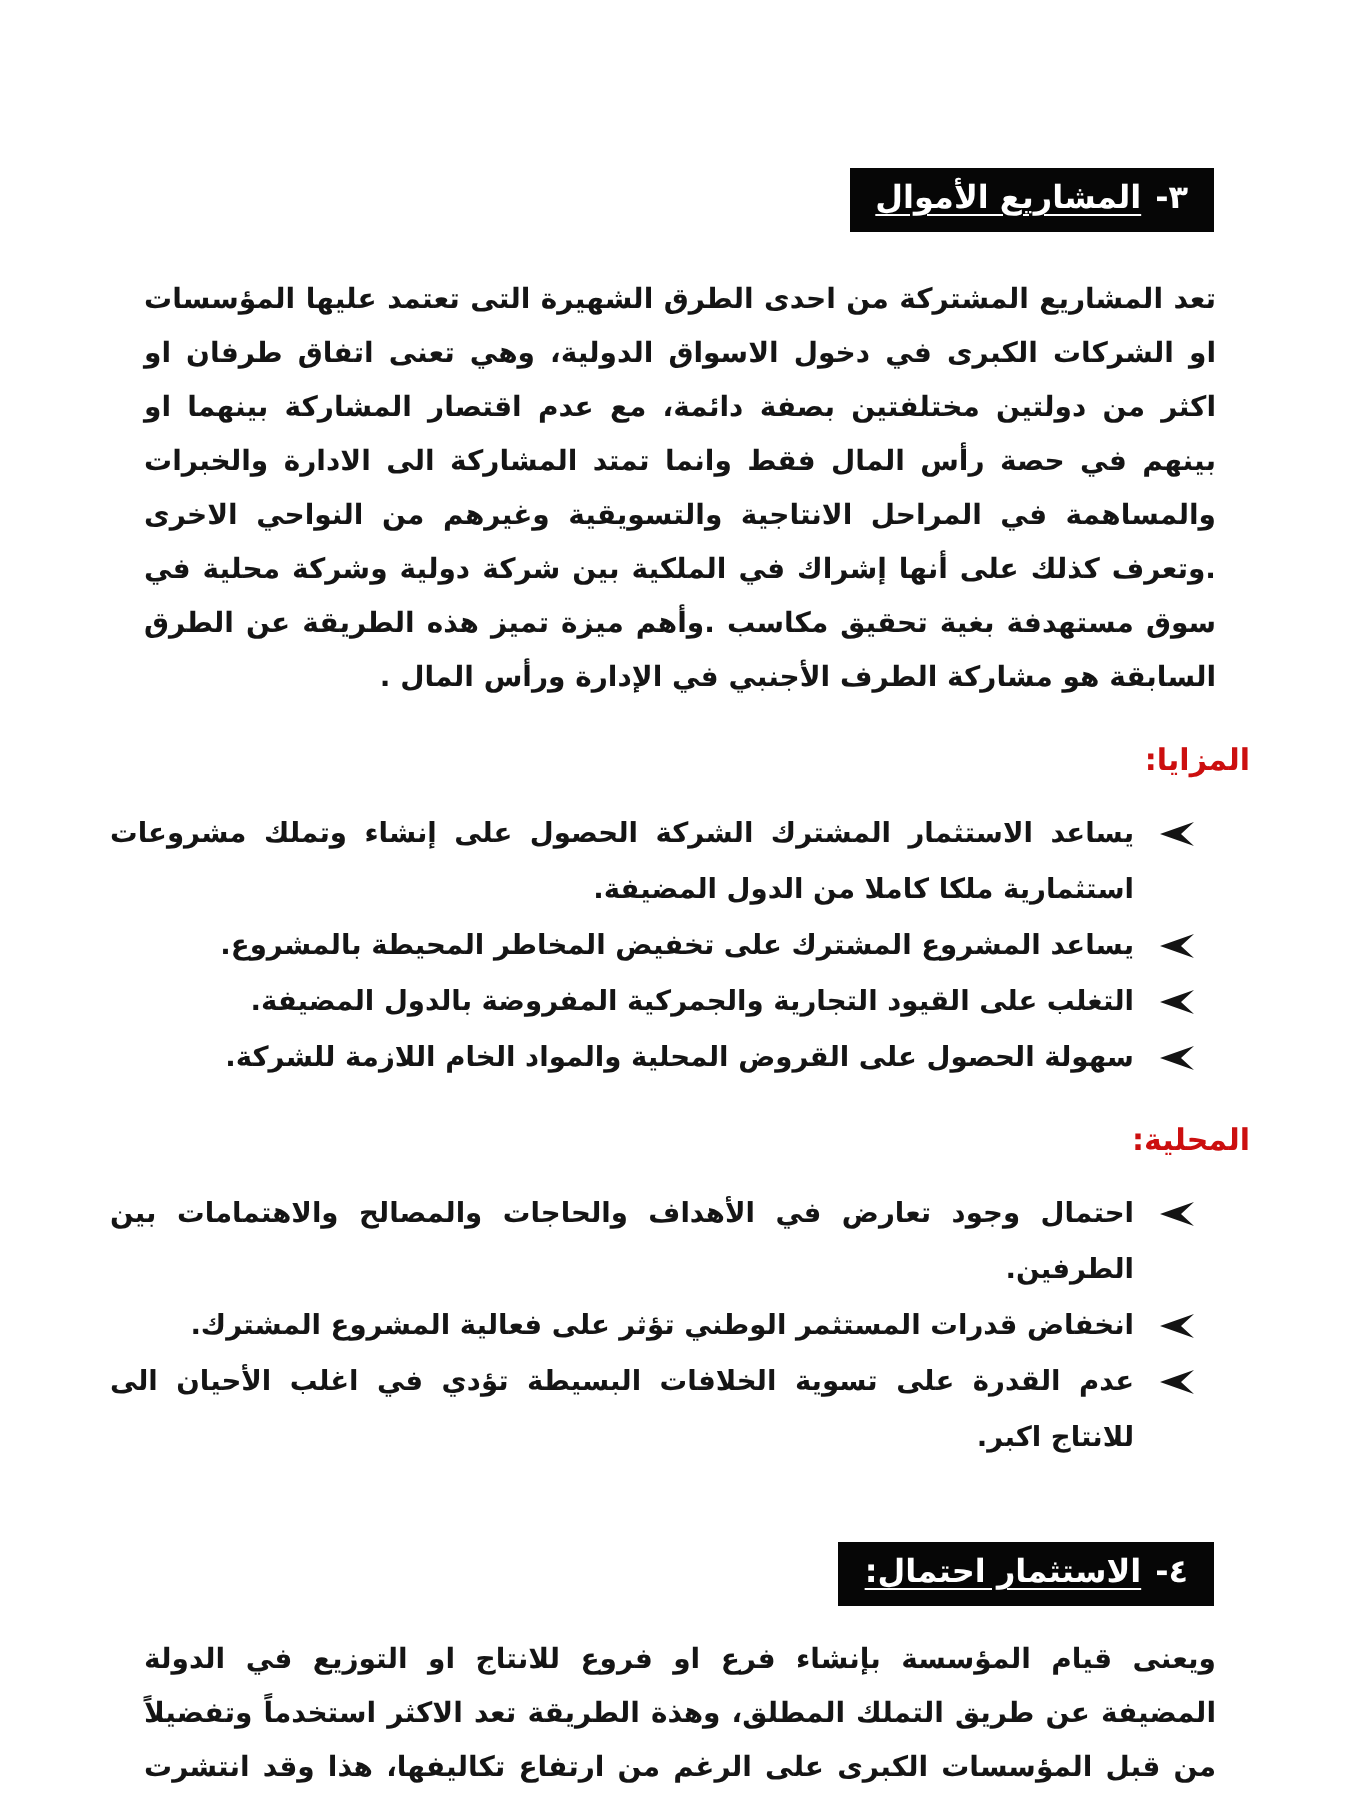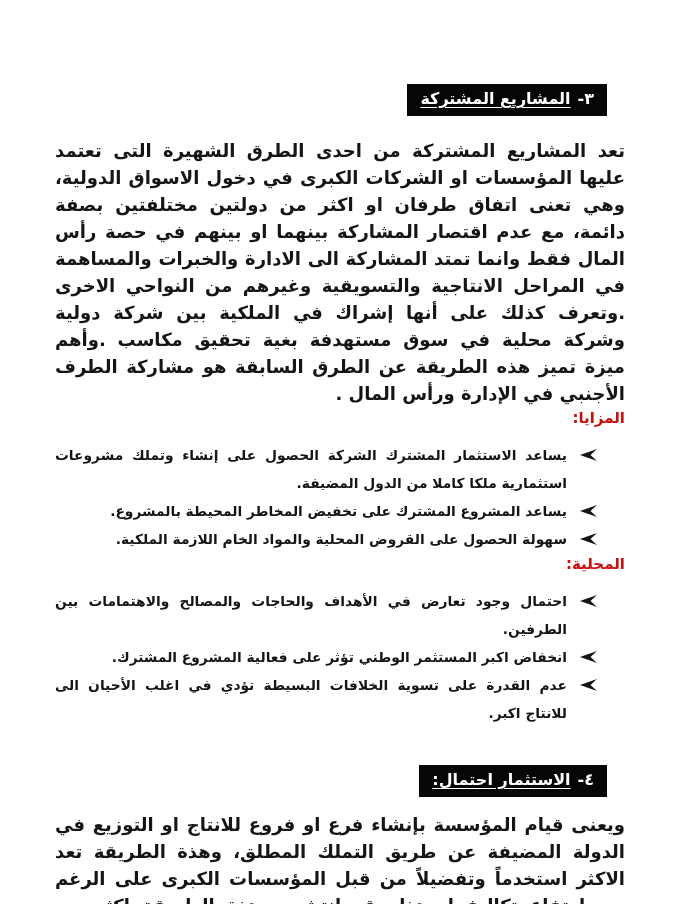--- a/index.html
+++ b/index.html
@@ -17,49 +17,49 @@
   .hbox{
     display:inline-flex;align-items:baseline;gap:7px;
     background:#060606;color:#ffffff;
     font-size:16px;line-height:20px;
     padding:5px 13px 7px 13px;
     margin-left:18px; 
   }
   .hbox{margin-left:0;margin-right:18px;}
   .u{text-decoration:underline;text-underline-offset:3px;}
   .para{
-    margin:0;text-align:justify;
-    font-size:18px;line-height:27px;
+    margin:17px;text-align:justify;
+    font-size:14px;line-height:27px;
     letter-spacing:0;
   }
   .p-intro{margin-top:21px;}
   .p-body{margin-top:14px;}
   .red-label{
     color:#cc0f0f;font-size:15px;line-height:20px;
-    margin-top:1px;text-align:right;
+    margin-top:17px;text-align:right;
   }
   .list{margin-top:13px;padding-right:27px;}
   .li{
     display:flex;align-items:flex-start;gap:11px;
     font-size:13.8px;line-height:28px;
   }
   .bullet{flex:0 0 auto;margin-top:7px;display:inline-block;width:20px;height:14px;}
   .bullet svg{display:block;}
   .txt{flex:1;text-align:justify;}
   .h2-gap{margin-top:38px;}
 </style>
 </head>
 <body>
 
 <div class="page">
 
   <div class="hwrap">
     <div class="hbox">
       <span>٣-</span>
-      <span class="u">المشاريع المشتركة</span>
+      <span class="u">المشاريع الأموال</span>
     </div>
   </div>
 
   <p class="para p-intro">تعد المشاريع المشتركة من احدى الطرق الشهيرة التى تعتمد عليها المؤسسات او الشركات الكبرى في دخول الاسواق الدولية، وهي تعنى اتفاق طرفان او اكثر من دولتين مختلفتين بصفة دائمة، مع عدم اقتصار المشاركة بينهما او بينهم في حصة رأس المال فقط وانما تمتد المشاركة الى الادارة والخبرات والمساهمة في المراحل الانتاجية والتسويقية وغيرهم من النواحي الاخرى .وتعرف كذلك على أنها إشراك في الملكية بين شركة دولية وشركة محلية في سوق مستهدفة بغية تحقيق مكاسب .وأهم ميزة تميز هذه الطريقة عن الطرق السابقة هو مشاركة الطرف الأجنبي في الإدارة ورأس المال .</p>
 
   <div class="red-label">المزايا:</div>
 
   <div class="list">
     <div class="li">
       <span class="bullet">
@@ -76,42 +76,50 @@
           </svg>
         </span>
       <span class="txt">يساعد المشروع المشترك على تخفيض المخاطر المحيطة بالمشروع.</span>
     </div>
     <div class="li">
       <span class="bullet">
           <svg width="20" height="14" viewBox="0 0 20 14">
             <path d="M19 1 L2 7 L19 13 L12.5 7 Z" fill="#141414"></path>
           </svg>
         </span>
-      <span class="txt">سهولة الحصول على القروض المحلية والمواد الخام اللازمة الملكية.</span>
+      <span class="txt">التغلب على القيود التجارية والجمركية المفروضة بالدول المضيفة.</span>
+    </div>
+    <div class="li">
+      <span class="bullet">
+          <svg width="20" height="14" viewBox="0 0 20 14">
+            <path d="M19 1 L2 7 L19 13 L12.5 7 Z" fill="#141414"></path>
+          </svg>
+        </span>
+      <span class="txt">سهولة الحصول على القروض المحلية والمواد الخام اللازمة للشركة.</span>
     </div>
   </div>
 
   <div class="red-label">المحلية:</div>
 
   <div class="list">
     <div class="li">
       <span class="bullet">
           <svg width="20" height="14" viewBox="0 0 20 14">
             <path d="M19 1 L2 7 L19 13 L12.5 7 Z" fill="#141414"></path>
           </svg>
         </span>
       <span class="txt">احتمال وجود تعارض في الأهداف والحاجات والمصالح والاهتمامات بين الطرفين.</span>
     </div>
     <div class="li">
       <span class="bullet">
           <svg width="20" height="14" viewBox="0 0 20 14">
             <path d="M19 1 L2 7 L19 13 L12.5 7 Z" fill="#141414"></path>
           </svg>
         </span>
-      <span class="txt">انخفاض اكبر المستثمر الوطني تؤثر على فعالية المشروع المشترك.</span>
+      <span class="txt">انخفاض قدرات المستثمر الوطني تؤثر على فعالية المشروع المشترك.</span>
     </div>
     <div class="li">
       <span class="bullet">
           <svg width="20" height="14" viewBox="0 0 20 14">
             <path d="M19 1 L2 7 L19 13 L12.5 7 Z" fill="#141414"></path>
           </svg>
         </span>
       <span class="txt">عدم القدرة على تسوية الخلافات البسيطة تؤدي في اغلب الأحيان الى للانتاج اكبر.</span>
     </div>
   </div>

